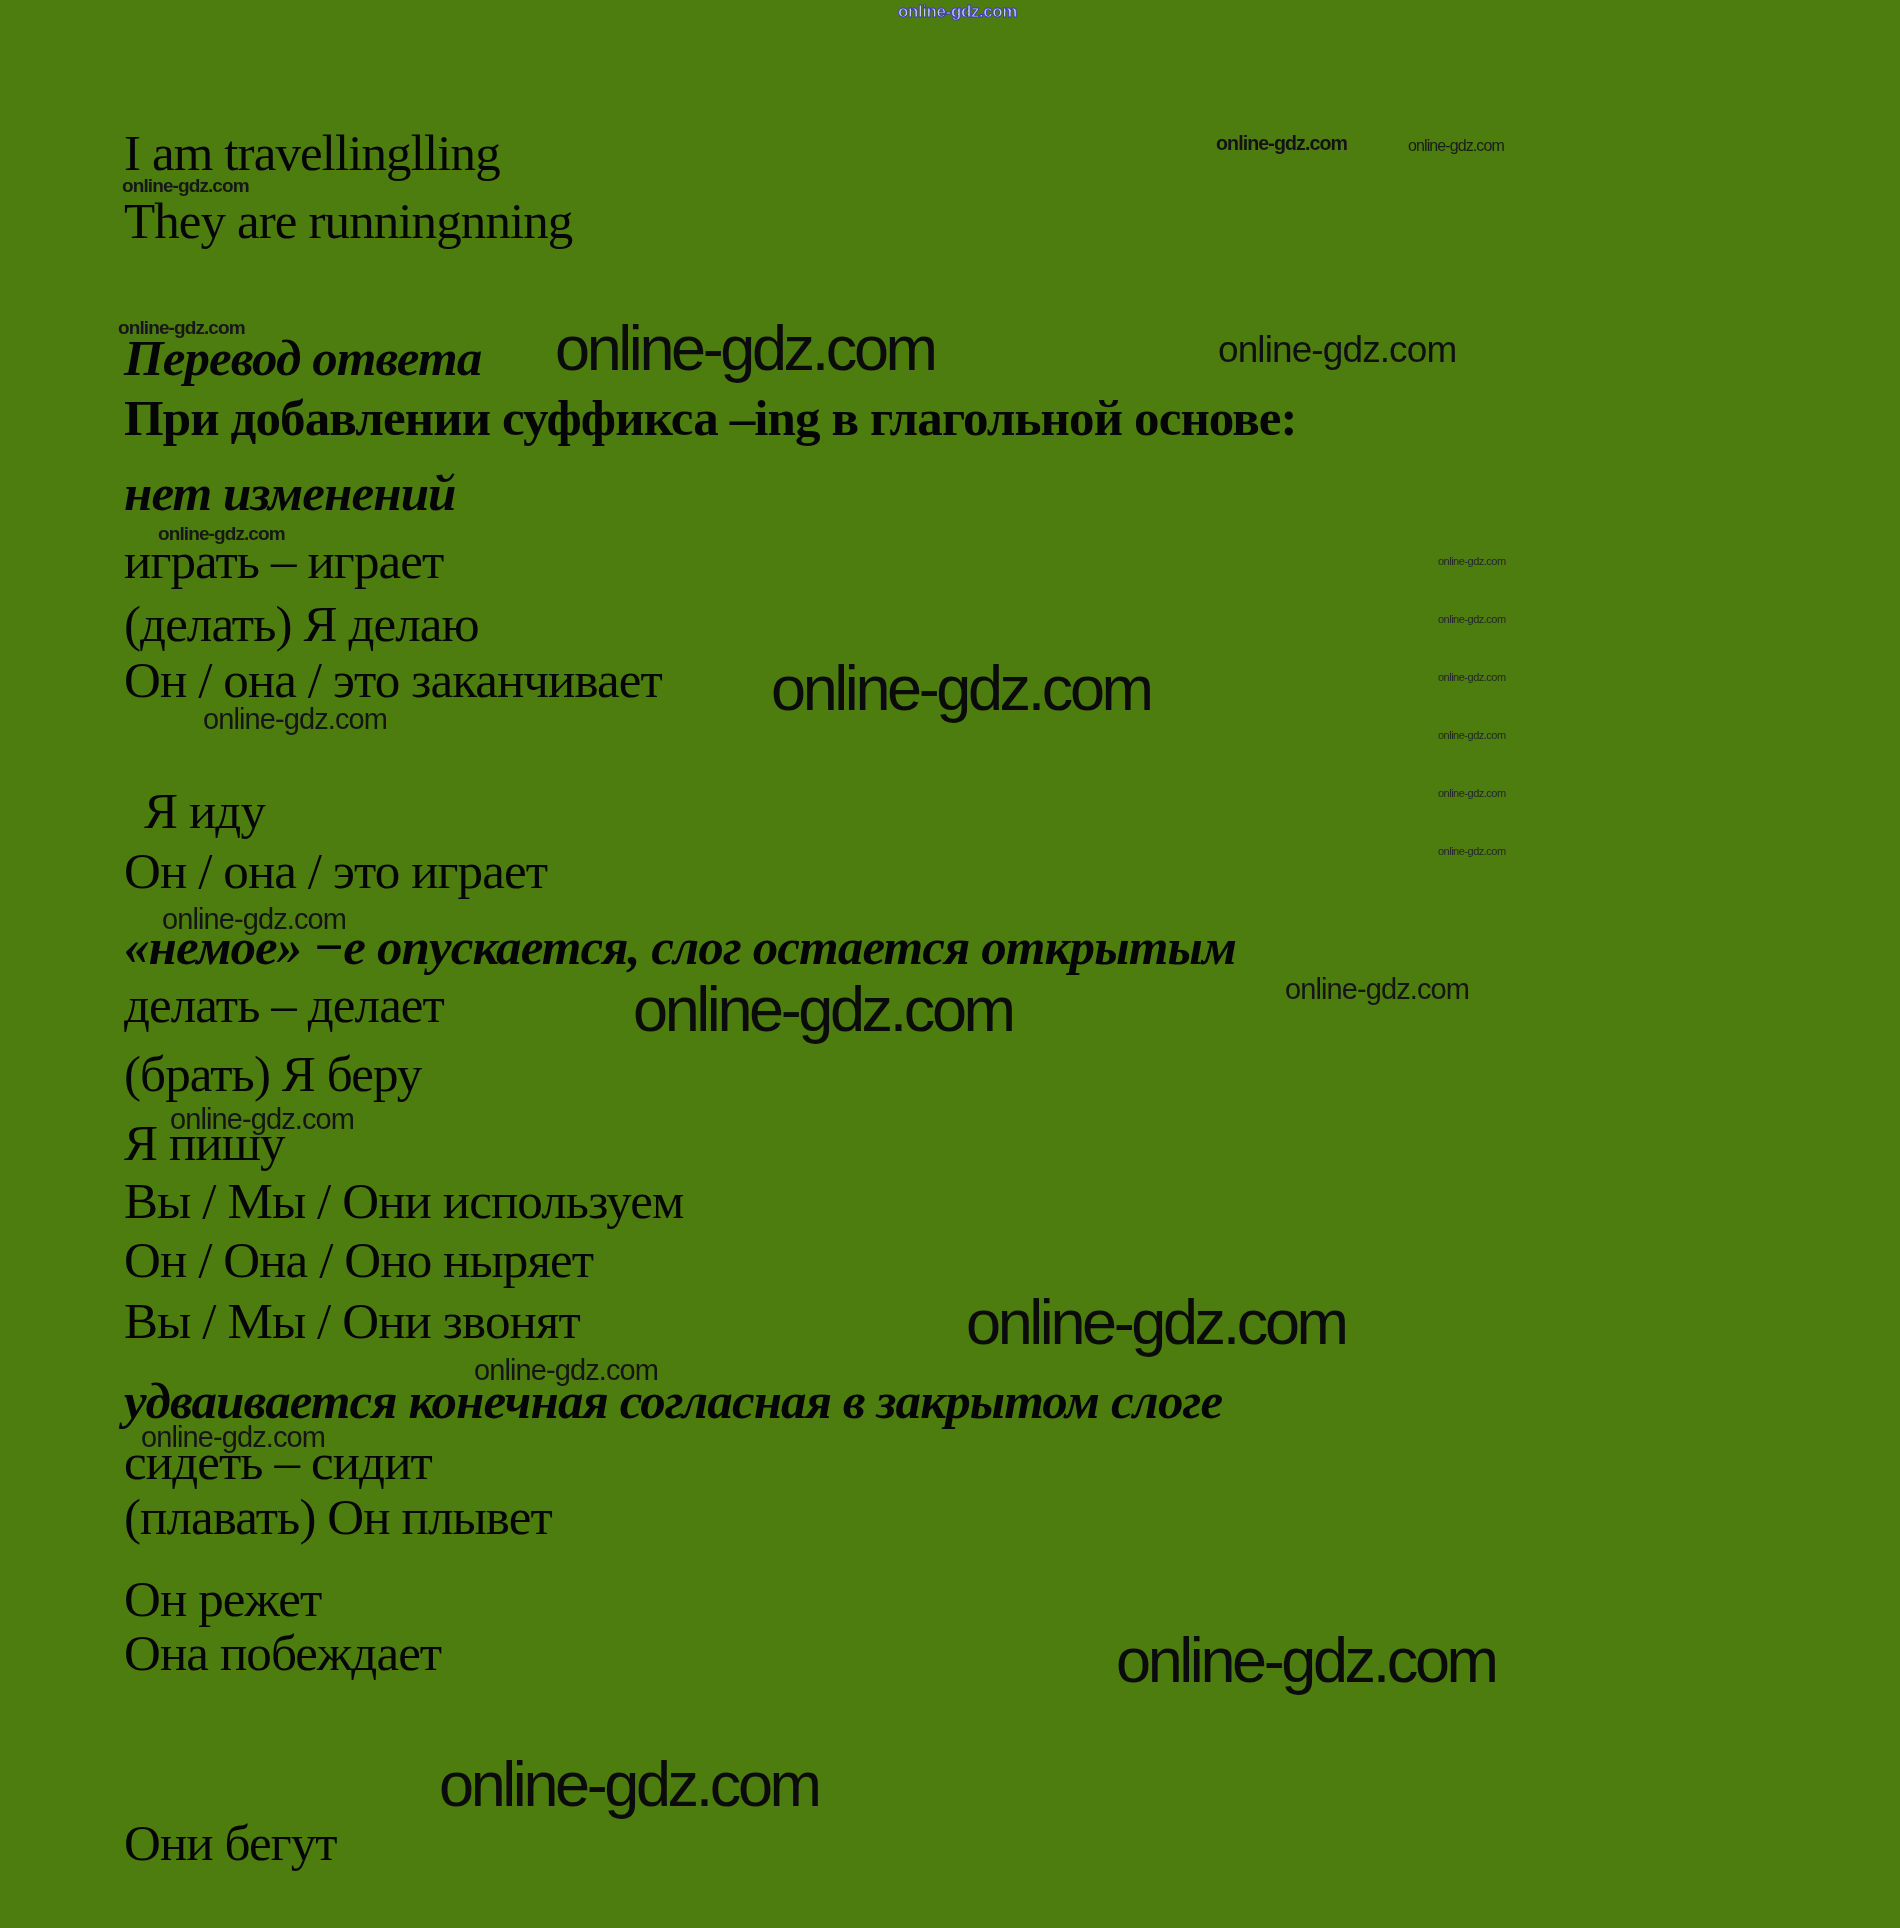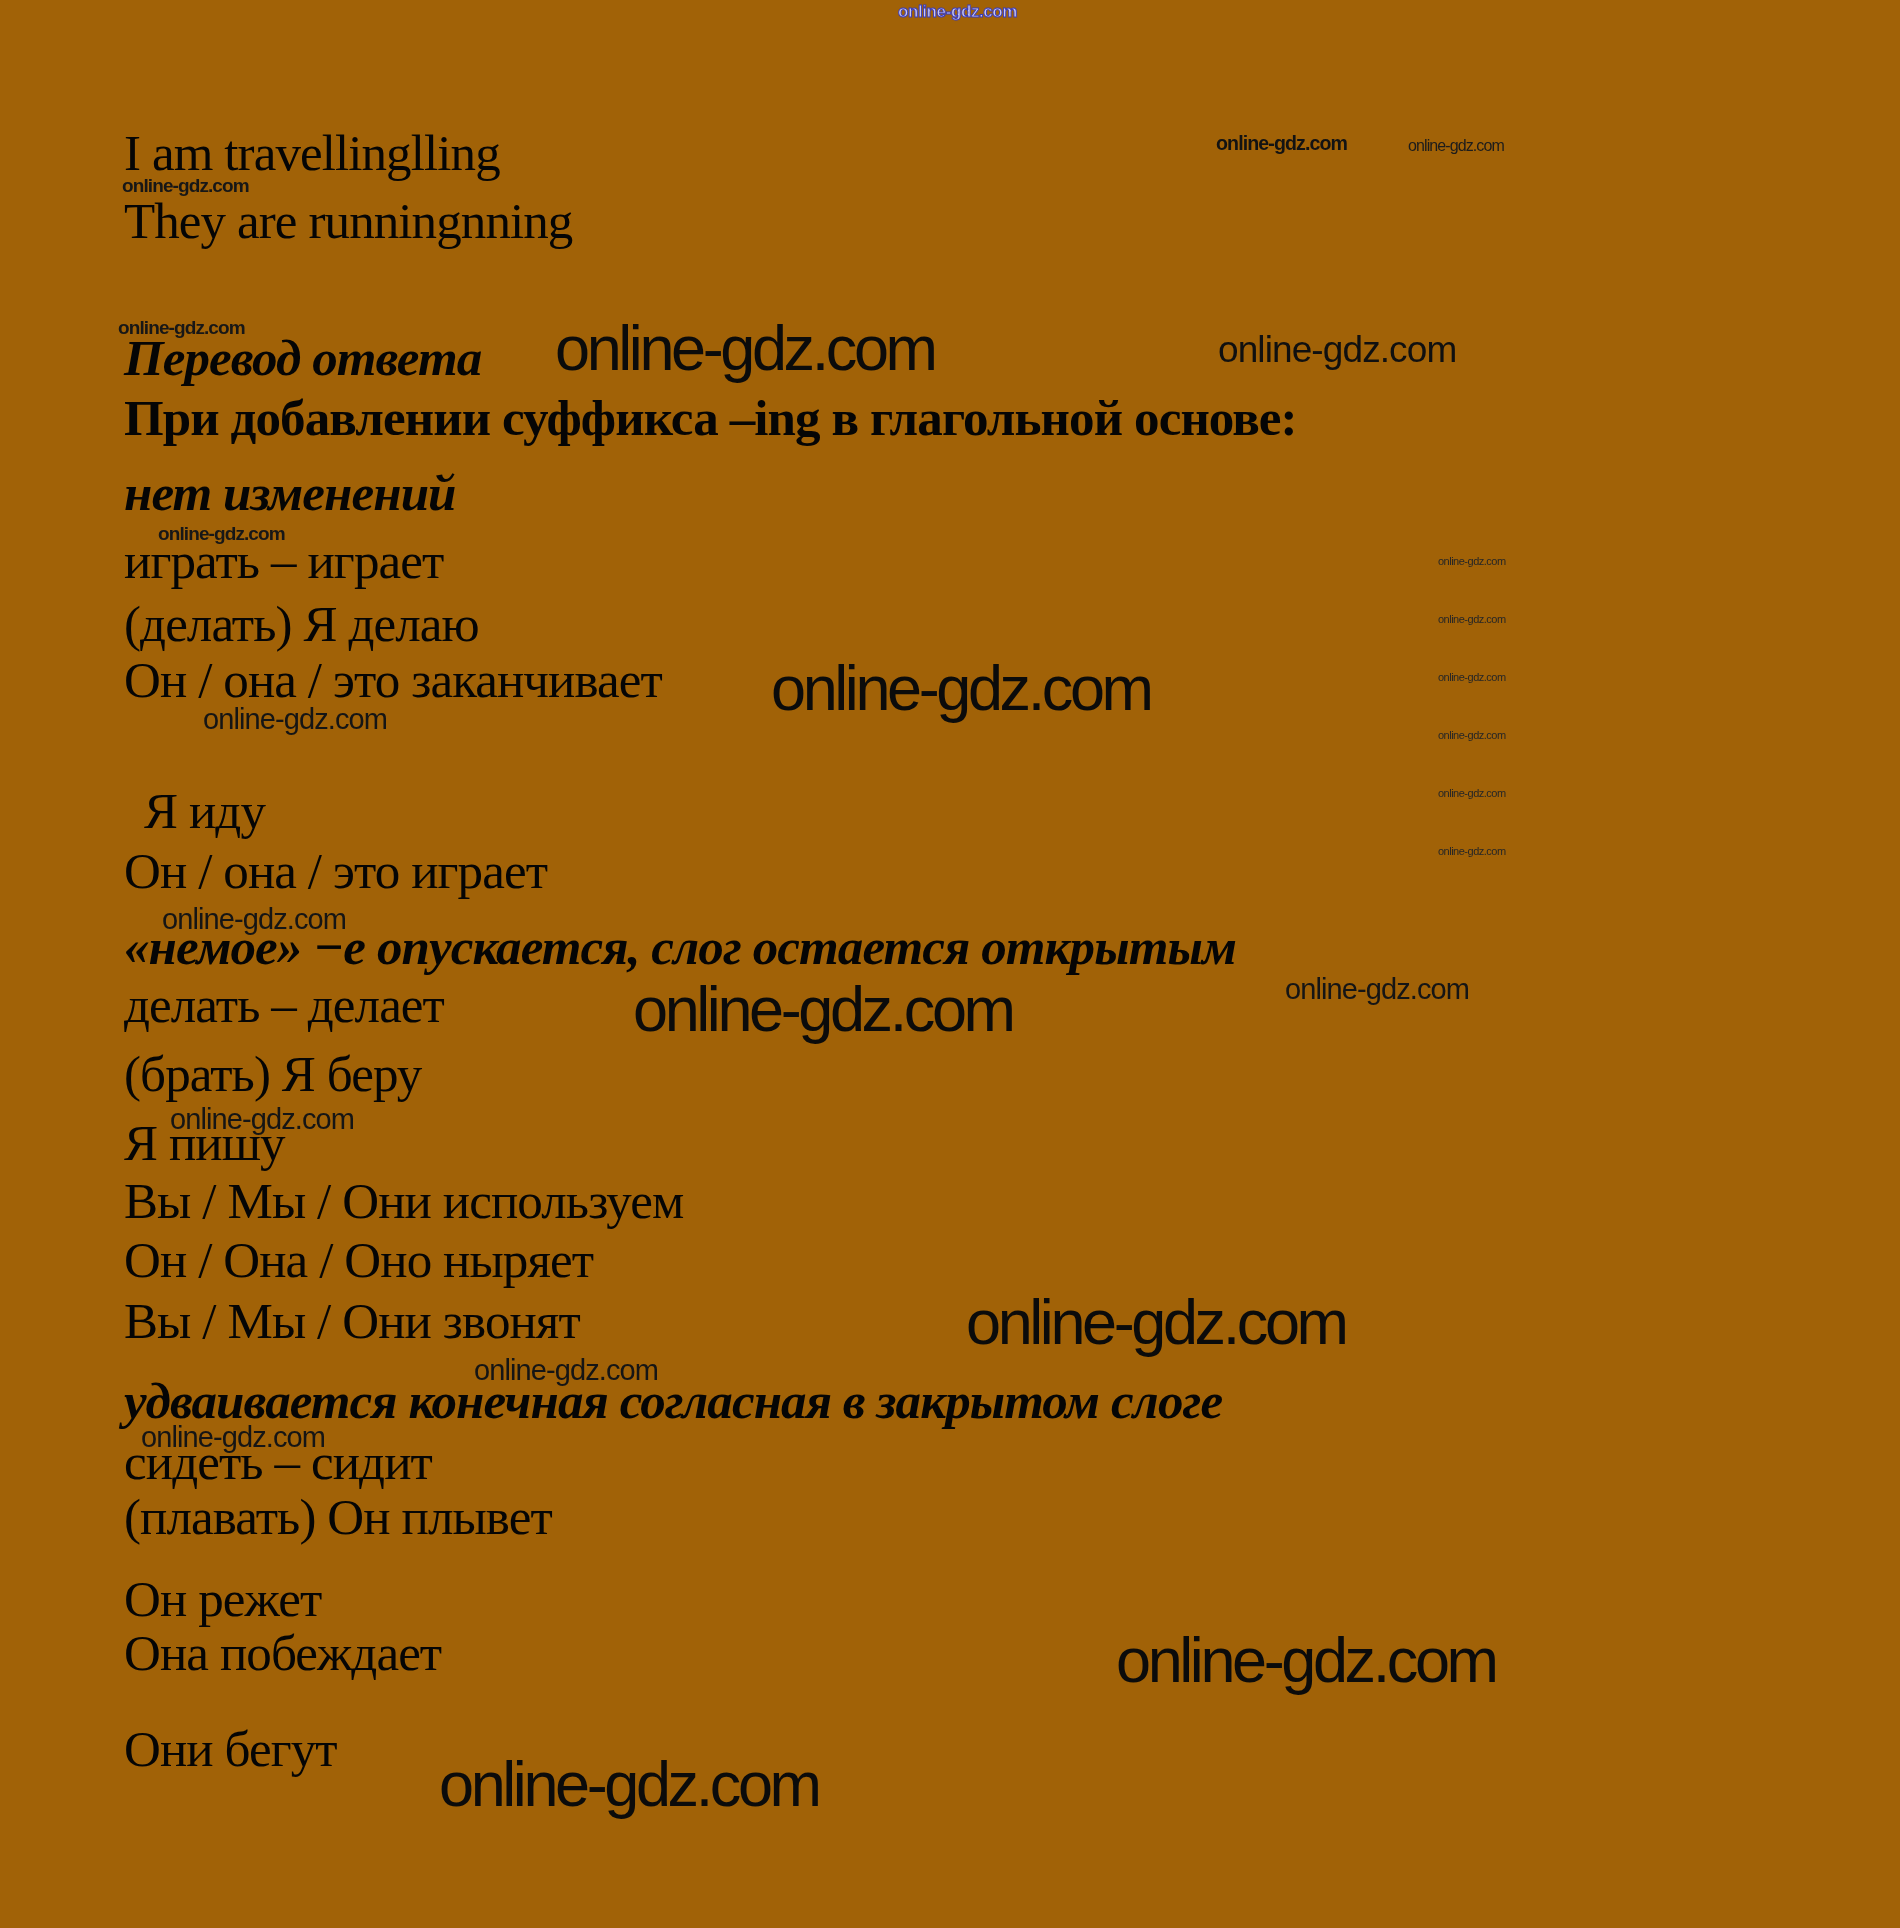--- a/index.html
+++ b/index.html
@@ -1,20 +1,20 @@
 <!DOCTYPE html>
 <html style="font-size:13.6px"><head>
 <meta charset="utf-8">
 <style>
   html, body { margin: 0; padding: 0; background: #888; }
   .page {
     position: relative;
     width: 1900px;
     height: 1928px;
-    background: #a16207;
+    background: #4d7c0f;
     overflow: hidden;
     font-family: "Liberation Serif", serif;
     color: #000000;
   }
   
   .line {
     position: absolute;
     left: 124px;
     font-size: 51px;
     line-height: 51px;
@@ -99,16 +99,16 @@
   <div class="line" style="top:1118px;">Я пишу</div>
   <div class="line" style="top:1176px;">Вы / Мы / Они используем</div>
   <div class="line" style="top:1235px;">Он / Она / Оно ныряет</div>
   <div class="line" style="top:1296px;">Вы / Мы / Они звонят</div>
 
   <div class="line bi" style="top:1376px;">удваивается конечная согласная в закрытом слоге</div>
   <div class="line" style="top:1437px;">сидеть – сидит</div>
   <div class="line" style="top:1492px;">(плавать) Он плывет</div>
   <div class="line" style="top:1574px;">Он режет</div>
   <div class="line" style="top:1628px;">Она побеждает</div>
-  <div class="line" style="top:1724px;">Они бегут</div>
+  <div class="line" style="top:1818px;">Они бегут</div>
 
 </div>
 
 
 </body></html>

